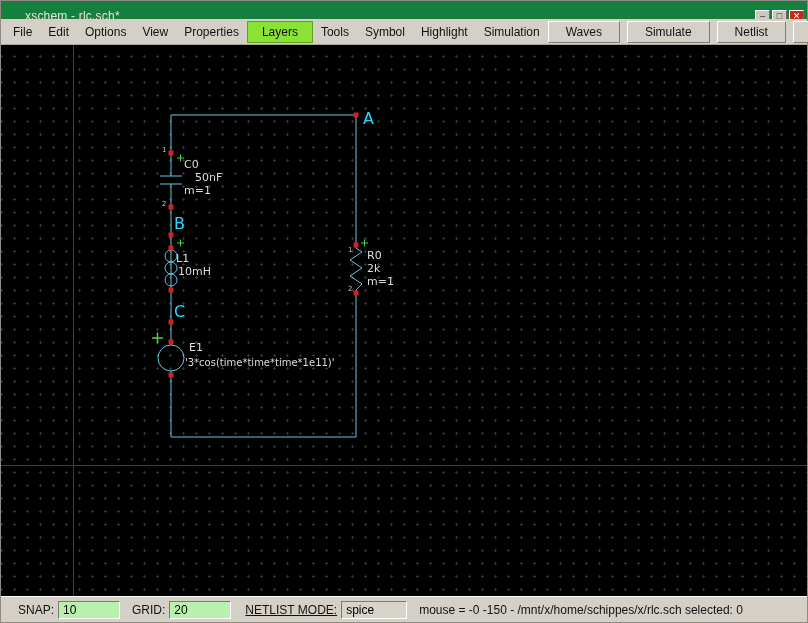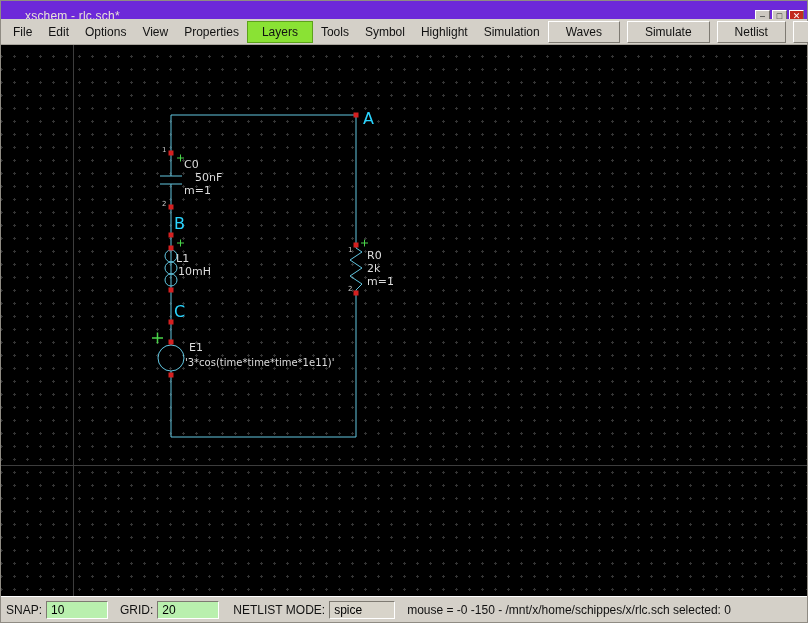--- a/index.html
+++ b/index.html
@@ -3,21 +3,21 @@
 <meta charset="utf-8">
 <style>
   * { margin: 0; padding: 0; box-sizing: border-box; }
   html,body { width: 808px; height: 623px; background:#000; }
   body { font-family: "Liberation Sans", sans-serif; font-size: 12px; overflow: hidden; }
 
   .window { width: 808px; height: 623px; display: flex; flex-direction: column;
             background:#d4d0c8; border:1px solid #8f8b83; }
 
   
-  .titlebar { height: 18px; background:#6d28d9; color:#e9e2d6; display:flex;
+  .titlebar { height: 18px; background:#15803d; color:#e9e2d6; display:flex;
               align-items:center; padding:12px 3px 0 24px; flex:0 0 auto; }
   .titlebar .title { font-size:12px; letter-spacing:0.2px; }
   .win-buttons { margin-left:auto; display:flex; gap:2px; }
   .wbtn { width:15px; height:13px; background:#ccc8c0; border:1px solid;
           border-color:#fff #6e6a64 #6e6a64 #fff; color:#222; font-size:9px;
           display:flex; align-items:center; justify-content:center; cursor:default;
           line-height:1; }
   .wbtn.close { background:#c22a1e; color:#fff; }
 
   
@@ -40,21 +40,21 @@
 
   .lbl { position:absolute; color:#dcdcdc; font-size:11px; white-space:nowrap;
          font-family:"DejaVu Sans", sans-serif; }
   .lbl.small { font-size:10px; }
   .lbl.tiny  { font-size:7px; color:#c8c8c8; }
   .netlbl { position:absolute; color:#2ad5ff; font-size:16px; white-space:nowrap;
             font-family:"DejaVu Sans", sans-serif; }
 
   
   .statusbar { height:26px; background:#d4d0c8; border-top:1px solid #ffffff;
-               display:flex; align-items:center; padding:0 5px; gap:4px; flex:0 0 auto;
+               display:flex; align-items:center; padding:0 17px; gap:4px; flex:0 0 auto;
                color:#111; }
   .status-label { white-space:nowrap; }
   .status-input { height:18px; width:62px; border:1px solid;
                   border-color:#7e7a72 #ffffff #ffffff #7e7a72;
                   background:#b9f0ae; font-size:12px; padding:0 4px;
                   font-family:"Liberation Sans", sans-serif; color:#000000; }
   .status-input.gray { background:#d8d4ca; width:66px; }
   .mouse-info { margin-left:8px; white-space:nowrap; }
 </style>
 </head>
@@ -171,18 +171,18 @@
     <span class="lbl tiny" style="left:161px; top:155px;">2</span>
     <span class="lbl tiny" style="left:347px; top:201px;">1</span>
     <span class="lbl tiny" style="left:347px; top:240px;">2</span>
   </div>
 
   <div class="statusbar">
     <span class="status-label">SNAP:</span>
     <input class="status-input" value="10" style="">
     <span class="status-label" style="margin-left:8px;">GRID:</span>
     <input class="status-input" value="20" style="">
-    <span class="status-label" style="margin-left:10px;">NETLIST MODE:</span>
+    <span class="status-label" style="margin-left:10px;text-decoration:underline;">NETLIST MODE:</span>
     <input class="status-input gray" value="spice" style="">
     <span class="mouse-info">mouse = -0 -150 - /mnt/x/home/schippes/x/rlc.sch selected: 0</span>
   </div>
 
 </div>
 
 </body></html>

